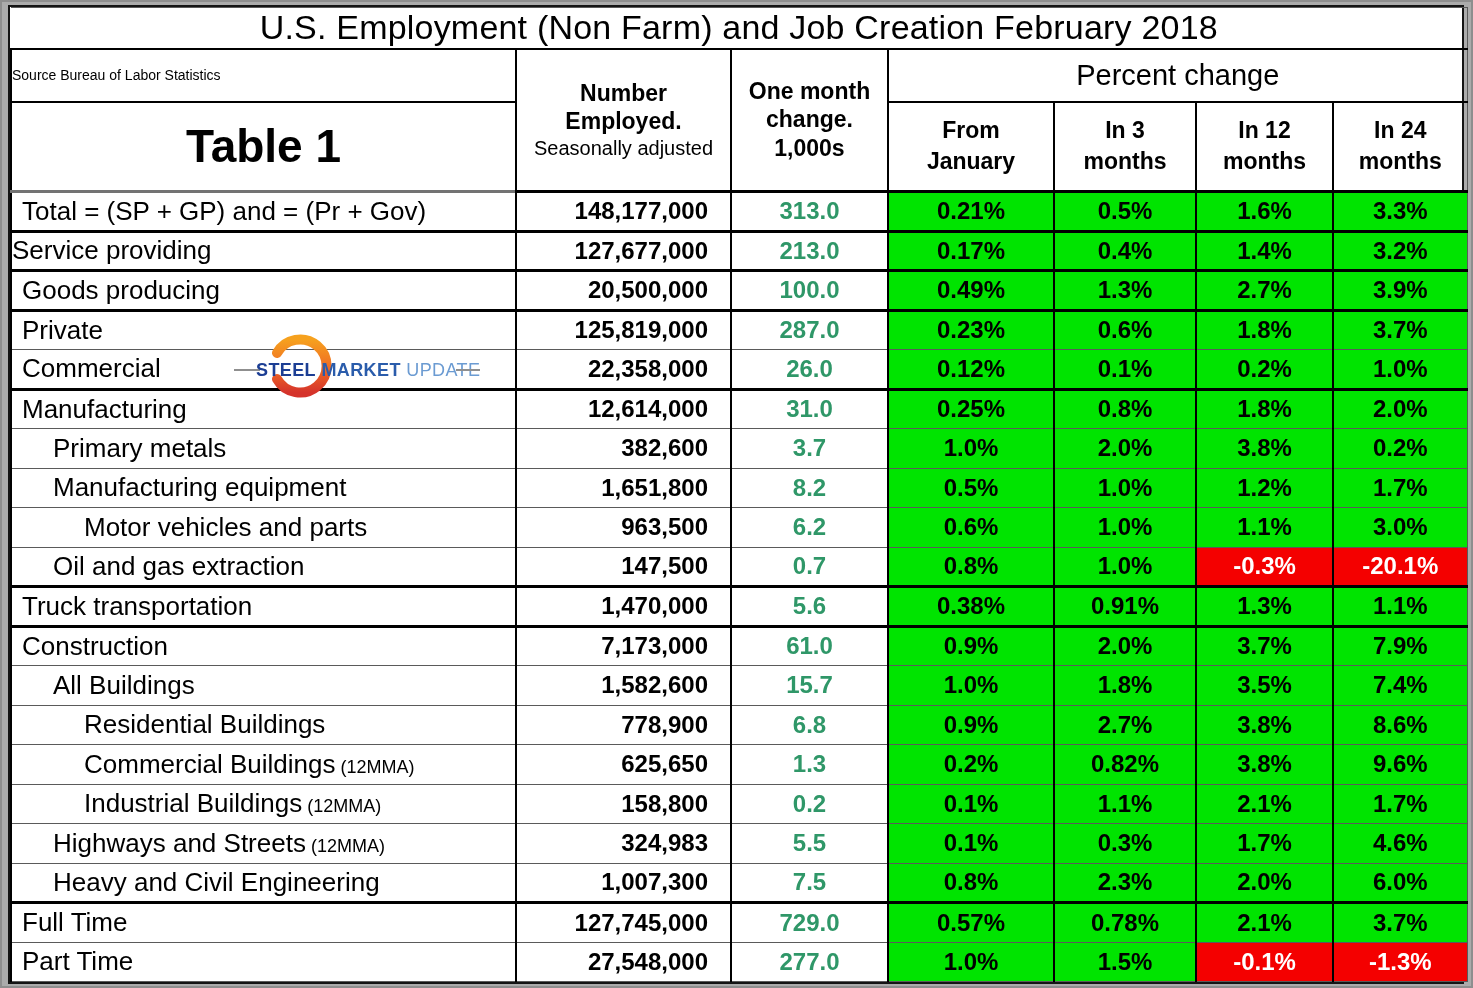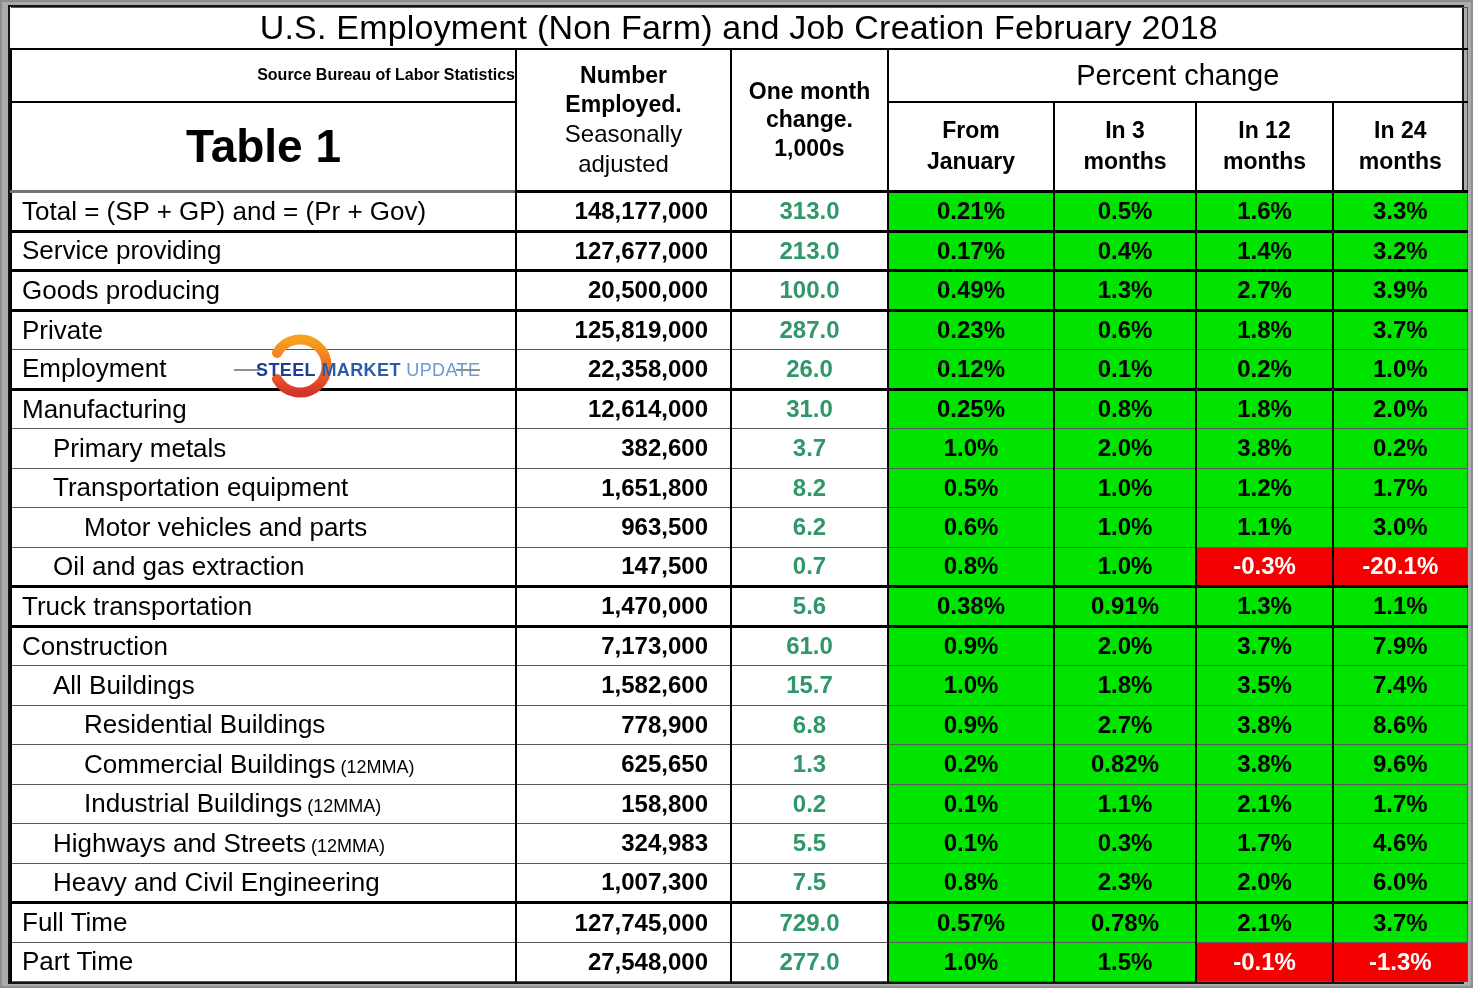--- a/index.html
+++ b/index.html
@@ -32,31 +32,31 @@
   tr.r-hb{height:53px}
   tr.r-hc{height:90px}
   tbody tr{height:39px}
 
   td.title{
     border-left:none;border-bottom:2px solid #000;
     text-align:center;font-size:34px;letter-spacing:.2px;
   }
   td.src{
     border-bottom:2px solid #000;
-    text-align:right;font-weight:700;font-size:16px;
+    text-align:left;font-weight:400;font-size:14px;
   }
   td.tbl1{
     text-align:center;font-weight:700;font-size:46px;
     border-bottom:3px solid #737373;
   }
   td.numemp,td.onemonth{
     text-align:center;border-bottom:3px solid #000;line-height:1.25;
   }
   .hl{display:block;font-weight:700;font-size:23px;}
-  .hs{display:block;font-size:24px;}
+  .hs{display:block;font-size:20px;}
   td.pctgrp{
     border-bottom:2px solid #000;
     text-align:center;font-size:29px;
   }
   td.sub{
     border-bottom:3px solid #000;
     text-align:center;font-weight:700;font-size:23px;
     white-space:pre-line;line-height:1.35;
   }
 
@@ -136,21 +136,21 @@
         <tr class="thick">
     <td class="c-label" style="padding-left: 10px;"><span class="lbl">Total = (SP + GP) and = (Pr + Gov)</span><span class="sfx"></span></td>
     <td class="c-emp">148,177,000</td>
     <td class="c-chg">313.0</td>
     <td class="c-pct pos">0.21%</td>
     <td class="c-pct pos">0.5%</td>
     <td class="c-pct pos">1.6%</td>
     <td class="c-pct pos">3.3%</td>
   </tr>
         <tr class="thick">
-    <td class="c-label" style="padding-left: 10px; margin-left: 16px;"><span class="lbl">Service providing</span><span class="sfx"></span></td>
+    <td class="c-label" style=" margin-left: 16px;"><span class="lbl">Service providing</span><span class="sfx"></span></td>
     <td class="c-emp">127,677,000</td>
     <td class="c-chg">213.0</td>
     <td class="c-pct pos">0.17%</td>
     <td class="c-pct pos">0.4%</td>
     <td class="c-pct pos">1.4%</td>
     <td class="c-pct pos">3.2%</td>
   </tr>
         <tr class="thick">
     <td class="c-label" style="padding-left: 10px;"><span class="lbl">Goods producing</span><span class="sfx"></span></td>
     <td class="c-emp">20,500,000</td>
@@ -163,21 +163,21 @@
         <tr>
     <td class="c-label" style="padding-left: 10px;"><span class="lbl">Private</span><span class="sfx"></span></td>
     <td class="c-emp">125,819,000</td>
     <td class="c-chg">287.0</td>
     <td class="c-pct pos">0.23%</td>
     <td class="c-pct pos">0.6%</td>
     <td class="c-pct pos">1.8%</td>
     <td class="c-pct pos">3.7%</td>
   </tr>
         <tr class="thick">
-    <td class="c-label" style="padding-left: 10px;"><span class="lbl">Employment</span><span class="sfx"></span></td>
+    <td class="c-label" style="padding-left: 10px;"><span class="lbl">Commercial</span><span class="sfx"></span></td>
     <td class="c-emp">22,358,000</td>
     <td class="c-chg">26.0</td>
     <td class="c-pct pos">0.12%</td>
     <td class="c-pct pos">0.1%</td>
     <td class="c-pct pos">0.2%</td>
     <td class="c-pct pos">1.0%</td>
   </tr>
         <tr>
     <td class="c-label" style="padding-left: 10px;"><span class="lbl">Manufacturing</span><span class="sfx"></span></td>
     <td class="c-emp">12,614,000</td>
@@ -190,21 +190,21 @@
         <tr>
     <td class="c-label" style="padding-left: 41px;"><span class="lbl">Primary metals</span><span class="sfx"></span></td>
     <td class="c-emp">382,600</td>
     <td class="c-chg">3.7</td>
     <td class="c-pct pos">1.0%</td>
     <td class="c-pct pos">2.0%</td>
     <td class="c-pct pos">3.8%</td>
     <td class="c-pct pos">0.2%</td>
   </tr>
         <tr>
-    <td class="c-label" style="padding-left: 41px;"><span class="lbl">Transportation equipment</span><span class="sfx"></span></td>
+    <td class="c-label" style="padding-left: 41px;"><span class="lbl">Manufacturing equipment</span><span class="sfx"></span></td>
     <td class="c-emp">1,651,800</td>
     <td class="c-chg">8.2</td>
     <td class="c-pct pos">0.5%</td>
     <td class="c-pct pos">1.0%</td>
     <td class="c-pct pos">1.2%</td>
     <td class="c-pct pos">1.7%</td>
   </tr>
         <tr>
     <td class="c-label" style="padding-left: 72px;"><span class="lbl">Motor vehicles and parts</span><span class="sfx"></span></td>
     <td class="c-emp">963,500</td>

